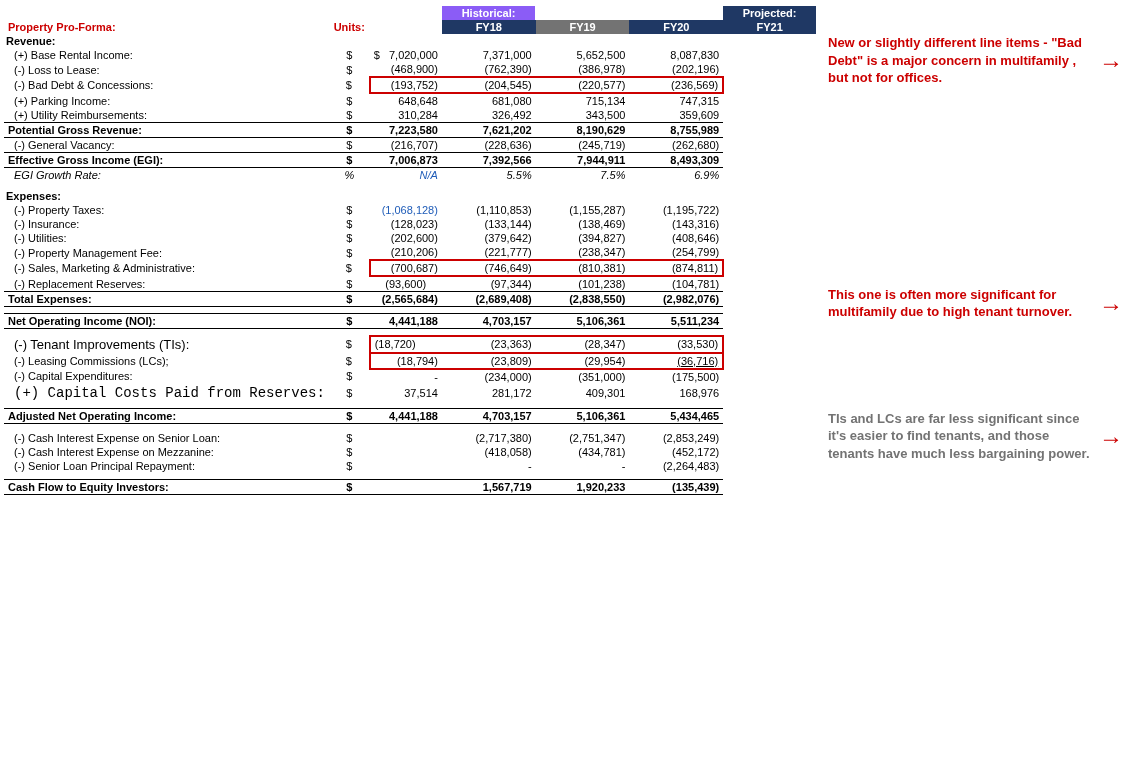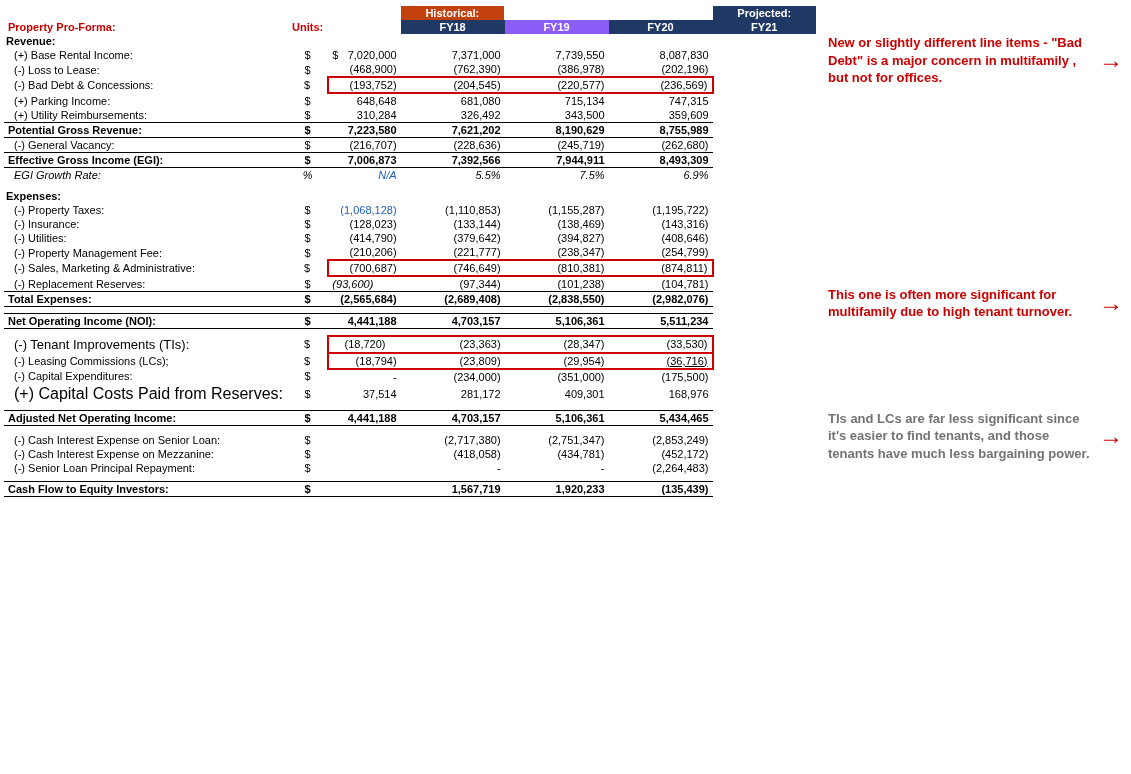--- a/index.html
+++ b/index.html
@@ -50,42 +50,42 @@
         <col style="width:115px">
         <col style="width:115px">
         <col style="width:115px">
         <col style="width:115px">
       </colgroup>
       <thead>
         <tr>
           <th rowspan="2" style="background:#fff; color:#cc0000; font-weight:bold; font-size:11px; text-align:left; vertical-align:bottom;">Property Pro-Forma:</th>
           <th rowspan="2" style="background:#fff; color:#cc0000; font-weight:bold; font-size:11px; text-align:center; vertical-align:bottom;">Units:</th>
           <th rowspan="2" style="background:#fff;"></th>
-          <th colspan="1" style="background:#c2410c; color:#fff; font-weight:bold; text-align:center; border-right:1px solid #fff;">Historical:</th>
+          <th colspan="1" style="background:#8b5cf6; color:#fff; font-weight:bold; text-align:center; border-right:1px solid #fff;">Historical:</th>
           <th colspan="1" style="background:#fff;"></th>
           <th colspan="1" style="background:#fff;"></th>
           <th colspan="1" style="background:#1f3864; color:#fff; font-weight:bold; text-align:center;">Projected:</th>
         </tr>
         <tr>
           <th style="background:#1f3864; color:#fff; font-weight:bold; text-align:center;">FY18</th>
-          <th style="background:#8b5cf6; color:#fff; font-weight:bold; text-align:center;">FY19</th>
+          <th style="background:#737373; color:#fff; font-weight:bold; text-align:center;">FY19</th>
           <th style="background:#1f3864; color:#fff; font-weight:bold; text-align:center;">FY20</th>
           <th style="background:#1f3864; color:#fff; font-weight:bold; text-align:center;">FY21</th>
         </tr>
       </thead>
       <tbody id="table-body">
       <tr>
       <td colspan="7" style="font-weight:bold; padding-left:2px; font-size:11px;">Revenue:</td>
     </tr>
           <tr>
     <td style="padding-left:10px; font-size:11px;">(+) Base Rental Income:</td>
     <td style="text-align:center; color:#000; ">$</td>
     <td style="text-align:right;">$ &nbsp; 7,020,000</td>
     <td style="text-align:right;">7,371,000</td>
-    <td style="text-align:right;">7,739,550</td>
+    <td style="text-align:right;">5,652,500</td>
     <td style="text-align:right;">8,087,830</td>
   </tr>
           <tr>
     <td style="padding-left:10px; font-size:11px;">(-) Loss to Lease:</td>
     <td style="text-align:center; color:#000; ">$</td>
     <td style="text-align:right;">(468,900)</td>
     <td style="text-align:right;">(762,390)</td>
     <td style="text-align:right;">(386,978)</td>
     <td style="text-align:right;">(202,196)</td>
   </tr>
@@ -163,21 +163,21 @@
     <td style="padding-left:10px; font-size:11px;">(-) Insurance:</td>
     <td style="text-align:center; color:#000; ">$</td>
     <td style="text-align:right;">(128,023)</td>
     <td style="text-align:right;">(133,144)</td>
     <td style="text-align:right;">(138,469)</td>
     <td style="text-align:right;">(143,316)</td>
   </tr>
           <tr>
     <td style="padding-left:10px; font-size:11px;">(-) Utilities:</td>
     <td style="text-align:center; color:#000; ">$</td>
-    <td style="text-align:right;">(414,790)</td>
+    <td style="text-align:right;">(202,600)</td>
     <td style="text-align:right;margin-top:28px;">(379,642)</td>
     <td style="text-align:right;">(394,827)</td>
     <td style="text-align:right;">(408,646)</td>
   </tr>
           <tr>
     <td style="padding-left:10px; font-size:11px;">(-) Property Management Fee:</td>
     <td style="text-align:center; color:#000; ">$</td>
     <td style="text-align:right;">(210,206)</td>
     <td style="text-align:right;">(221,777)</td>
     <td style="text-align:right;">(238,347)</td>
@@ -187,21 +187,21 @@
       <td style="padding-left:10px; font-size:11px;">(-) Sales, Marketing &amp; Administrative:</td>
       <td style="text-align:center; color:#000; ">$</td>
       <td style="text-align: right; border-top: 2px solid rgb(204, 0, 0); border-bottom: 2px solid rgb(204, 0, 0); border-left: 2px solid rgb(204, 0, 0);">(700,687)</td>
       <td style="text-align: right; border-top: 2px solid rgb(204, 0, 0); border-bottom: 2px solid rgb(204, 0, 0);">(746,649)</td>
       <td style="text-align: right; border-top: 2px solid rgb(204, 0, 0); border-bottom: 2px solid rgb(204, 0, 0);">(810,381)</td>
       <td style="text-align: right; border-top: 2px solid rgb(204, 0, 0); border-bottom: 2px solid rgb(204, 0, 0); border-right: 2px solid rgb(204, 0, 0);">(874,811)</td>
     </tr>
           <tr>
     <td style="padding-left:10px; font-size:11px;">(-) Replacement Reserves:</td>
     <td style="text-align:center; color:#000; ">$</td>
-    <td style="text-align:left;font-style:italic;">(93,600)</td>
+    <td style="text-align:center;">(93,600)</td>
     <td style="text-align:right;">(97,344)</td>
     <td style="text-align:right;">(101,238)</td>
     <td style="text-align:right;">(104,781)</td>
   </tr>
           <tr>
     <td style="font-weight: bold; font-size: 11px; border-bottom: 1px solid rgb(0, 0, 0); border-top: 1px solid rgb(0, 0, 0);">Total Expenses:</td>
     <td style="text-align: center; color: rgb(0, 0, 0); font-weight: bold; border-bottom: 1px solid rgb(0, 0, 0); border-top: 1px solid rgb(0, 0, 0);">$</td>
     <td style="text-align: right; font-weight: bold; border-bottom: 1px solid rgb(0, 0, 0); border-top: 1px solid rgb(0, 0, 0);">(2,565,684)</td>
     <td style="text-align: right; font-weight: bold; border-bottom: 1px solid rgb(0, 0, 0); border-top: 1px solid rgb(0, 0, 0);">(2,689,408)</td>
     <td style="text-align: right; font-weight: bold; border-bottom: 1px solid rgb(0, 0, 0); border-top: 1px solid rgb(0, 0, 0);">(2,838,550)</td>
@@ -217,21 +217,21 @@
     <td style="text-align: right; font-weight: bold; border-bottom: 1px solid rgb(0, 0, 0); border-top: 1px solid rgb(0, 0, 0);">4,703,157</td>
     <td style="text-align: right; font-weight: bold; border-bottom: 1px solid rgb(0, 0, 0); border-top: 1px solid rgb(0, 0, 0);">5,106,361</td>
     <td style="text-align: right; font-weight: bold; border-bottom: 1px solid rgb(0, 0, 0); border-top: 1px solid rgb(0, 0, 0);">5,511,234</td>
   </tr>
           <tr>
             <td colspan="7" style="height:7px;"></td>
           </tr>
           <tr>
       <td style="padding-left:10px; font-size:13px;">(-) Tenant Improvements (TIs):</td>
       <td style="text-align:center; color:#000; ">$</td>
-      <td style="text-align: center; border-top: 2px solid rgb(204, 0, 0); border-bottom: 2px solid rgb(204, 0, 0); border-left: 2px solid rgb(204, 0, 0);">(18,720)</td>
+      <td style="text-align: left; border-top: 2px solid rgb(204, 0, 0); border-bottom: 2px solid rgb(204, 0, 0); border-left: 2px solid rgb(204, 0, 0);">(18,720)</td>
       <td style="text-align: right; border-top: 2px solid rgb(204, 0, 0); border-bottom: 2px solid rgb(204, 0, 0);">(23,363)</td>
       <td style="text-align: right; border-top: 2px solid rgb(204, 0, 0); border-bottom: 2px solid rgb(204, 0, 0);">(28,347)</td>
       <td style="text-align: right; border-top: 2px solid rgb(204, 0, 0); border-bottom: 2px solid rgb(204, 0, 0); border-right: 2px solid rgb(204, 0, 0);">(33,530)</td>
     </tr>
           <tr>
       <td style="padding-left:10px; font-size:11px;">(-) Leasing Commissions (LCs);</td>
       <td style="text-align:center; color:#000; ">$</td>
       <td style="text-align: right; border-top: 2px solid rgb(204, 0, 0); border-bottom: 2px solid rgb(204, 0, 0); border-left: 2px solid rgb(204, 0, 0);">(18,794)</td>
       <td style="text-align: right; border-top: 2px solid rgb(204, 0, 0); border-bottom: 2px solid rgb(204, 0, 0);">(23,809)</td>
       <td style="text-align: right; border-top: 2px solid rgb(204, 0, 0); border-bottom: 2px solid rgb(204, 0, 0);">(29,954)</td>
@@ -239,21 +239,21 @@
     </tr>
           <tr>
     <td style="padding-left:10px; font-size:11px;">(-) Capital Expenditures:</td>
     <td style="text-align:center; color:#000; ">$</td>
     <td style="text-align:right;">-</td>
     <td style="text-align:right;">(234,000)</td>
     <td style="text-align:right;">(351,000)</td>
     <td style="text-align:right;margin-top:24px;">(175,500)</td>
   </tr>
           <tr>
-    <td style="padding-left:10px; font-size:16px;">(+) Capital Costs Paid from Reserves:</td>
+    <td style="padding-left:10px; font-size:14px;font-family:Liberation Mono, monospace;">(+) Capital Costs Paid from Reserves:</td>
     <td style="text-align:center; color:#000; ">$</td>
     <td style="text-align:right;">37,514</td>
     <td style="text-align:right;">281,172</td>
     <td style="text-align:right;">409,301</td>
     <td style="text-align:right;">168,976</td>
   </tr>
           <tr>
             <td colspan="7" style="height:7px;"></td>
           </tr>
           <tr>

